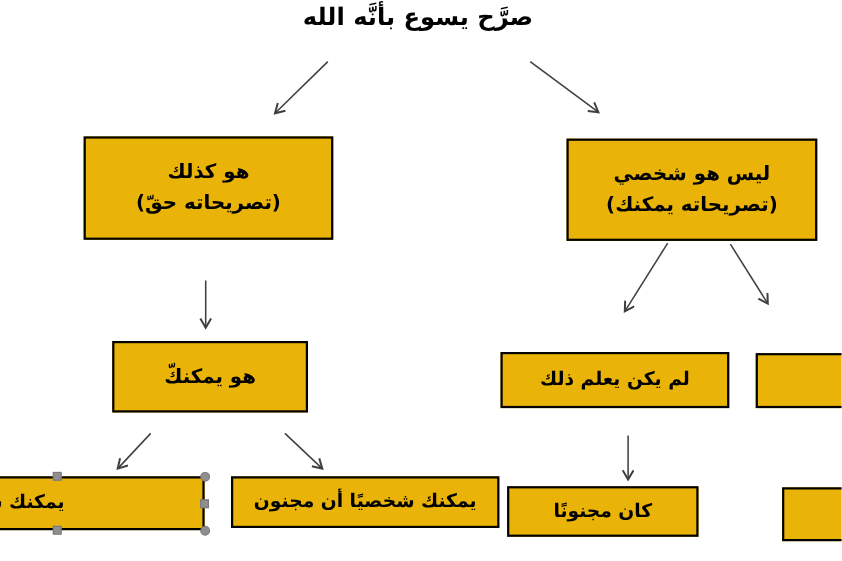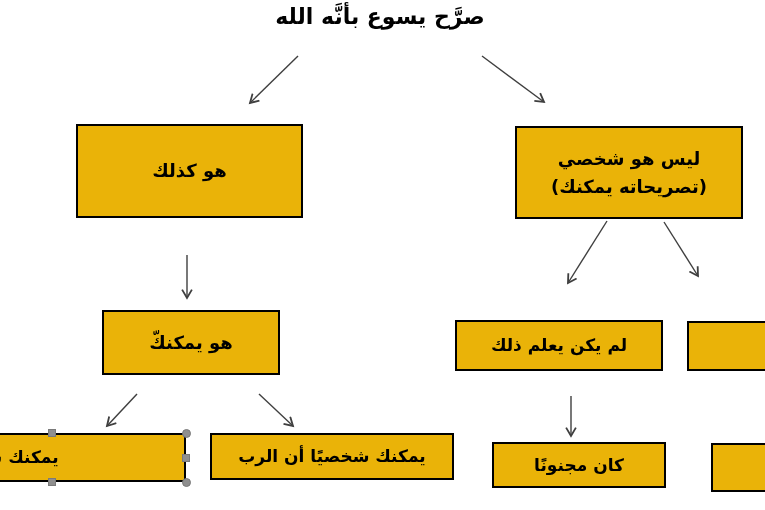--- a/index.html
+++ b/index.html
@@ -41,21 +41,21 @@
   .node .l { display: block; }
   #node-he-is-so        { left: 76px;  top: 124px; width: 227px; height: 94px; font-size: 18px; }
   #node-not-so          { left: 515px; top: 126px; width: 228px; height: 93px; font-size: 18px; }
   #node-he-is-lord      { left: 102px; top: 310px; width: 178px; height: 65px; font-size: 18px; }
   #node-did-not-know    { left: 455px; top: 320px; width: 208px; height: 51px; font-size: 17px; }
   #node-knew-that       { left: 687px; top: 321px; width: 210px; height: 50px; font-size: 17px;
                           align-items: flex-start; padding-left: 12px; }
   #node-you-can-reject  { left: -85px; top: 433px; width: 271px; height: 49px; font-size: 17px;
                           align-items: flex-end; padding-right: 10px; }
   #node-you-can-accept  { left: 210px; top: 433px; width: 244px; height: 47px; font-size: 17px; }
-  #node-was-lunatic     { left: 492px; top: 442px; width: 174px; height: 46px; font-size: 17px; }
+  #node-was-lunatic     { left: 461px; top: 442px; width: 174px; height: 46px; font-size: 17px; }
   #node-was-liar        { left: 711px; top: 443px; width: 190px; height: 49px; font-size: 17px;
                           align-items: flex-start; padding-left: 10px; }
   svg.connectors {
     position: absolute; left: 0; top: 0;
     width: 765px; height: 510px;
     pointer-events: none;
   }
   svg.connectors line { pointer-events: visibleStroke; }
   .handle {
     position: absolute;
@@ -85,20 +85,21 @@
     <line x1="187" y1="255" x2="187" y2="298" stroke="#3f3f3f" stroke-width="1.4" marker-end="url(#ah)"></line>
     <line x1="607" y1="221" x2="568" y2="283" stroke="#3f3f3f" stroke-width="1.4" marker-end="url(#ah)"></line>
     <line x1="664" y1="222" x2="698" y2="276" stroke="#3f3f3f" stroke-width="1.4" marker-end="url(#ah)"></line>
     <line x1="137" y1="394" x2="107" y2="426" stroke="#3f3f3f" stroke-width="1.4" marker-end="url(#ah)"></line>
     <line x1="259" y1="394" x2="293" y2="426" stroke="#3f3f3f" stroke-width="1.4" marker-end="url(#ah)"></line>
     <line x1="571" y1="396" x2="571" y2="436" stroke="#3f3f3f" stroke-width="1.4" marker-end="url(#ah)"></line>
   </svg>
 
   <div class="node" id="node-he-is-so">
     <span class="l">هو كذلك</span>
+    <span class="l">(تصريحاته حقّ)</span>
   </div>
 
   <div class="node" id="node-not-so">
     <span class="l">ليس هو شخصي</span>
     <span class="l">(تصريحاته يمكنك)</span>
   </div>
 
   <div class="node" id="node-he-is-lord">
     <span class="l">هو يمكنكّ</span>
   </div>
@@ -109,21 +110,21 @@
 
   <div class="node" id="node-knew-that">
     
   </div>
 
   <div class="node" id="node-you-can-reject">
     <span class="l">يمكنك شخصيًا أن</span>
   </div>
 
   <div class="node" id="node-you-can-accept">
-    <span class="l">يمكنك شخصيًا أن الرب</span>
+    <span class="l">يمكنك شخصيًا أن مجنون</span>
   </div>
 
   <div class="node" id="node-was-lunatic">
     <span class="l">كان مجنونًا</span>
   </div>
 
   <div class="node" id="node-was-liar">
     
   </div>
 

